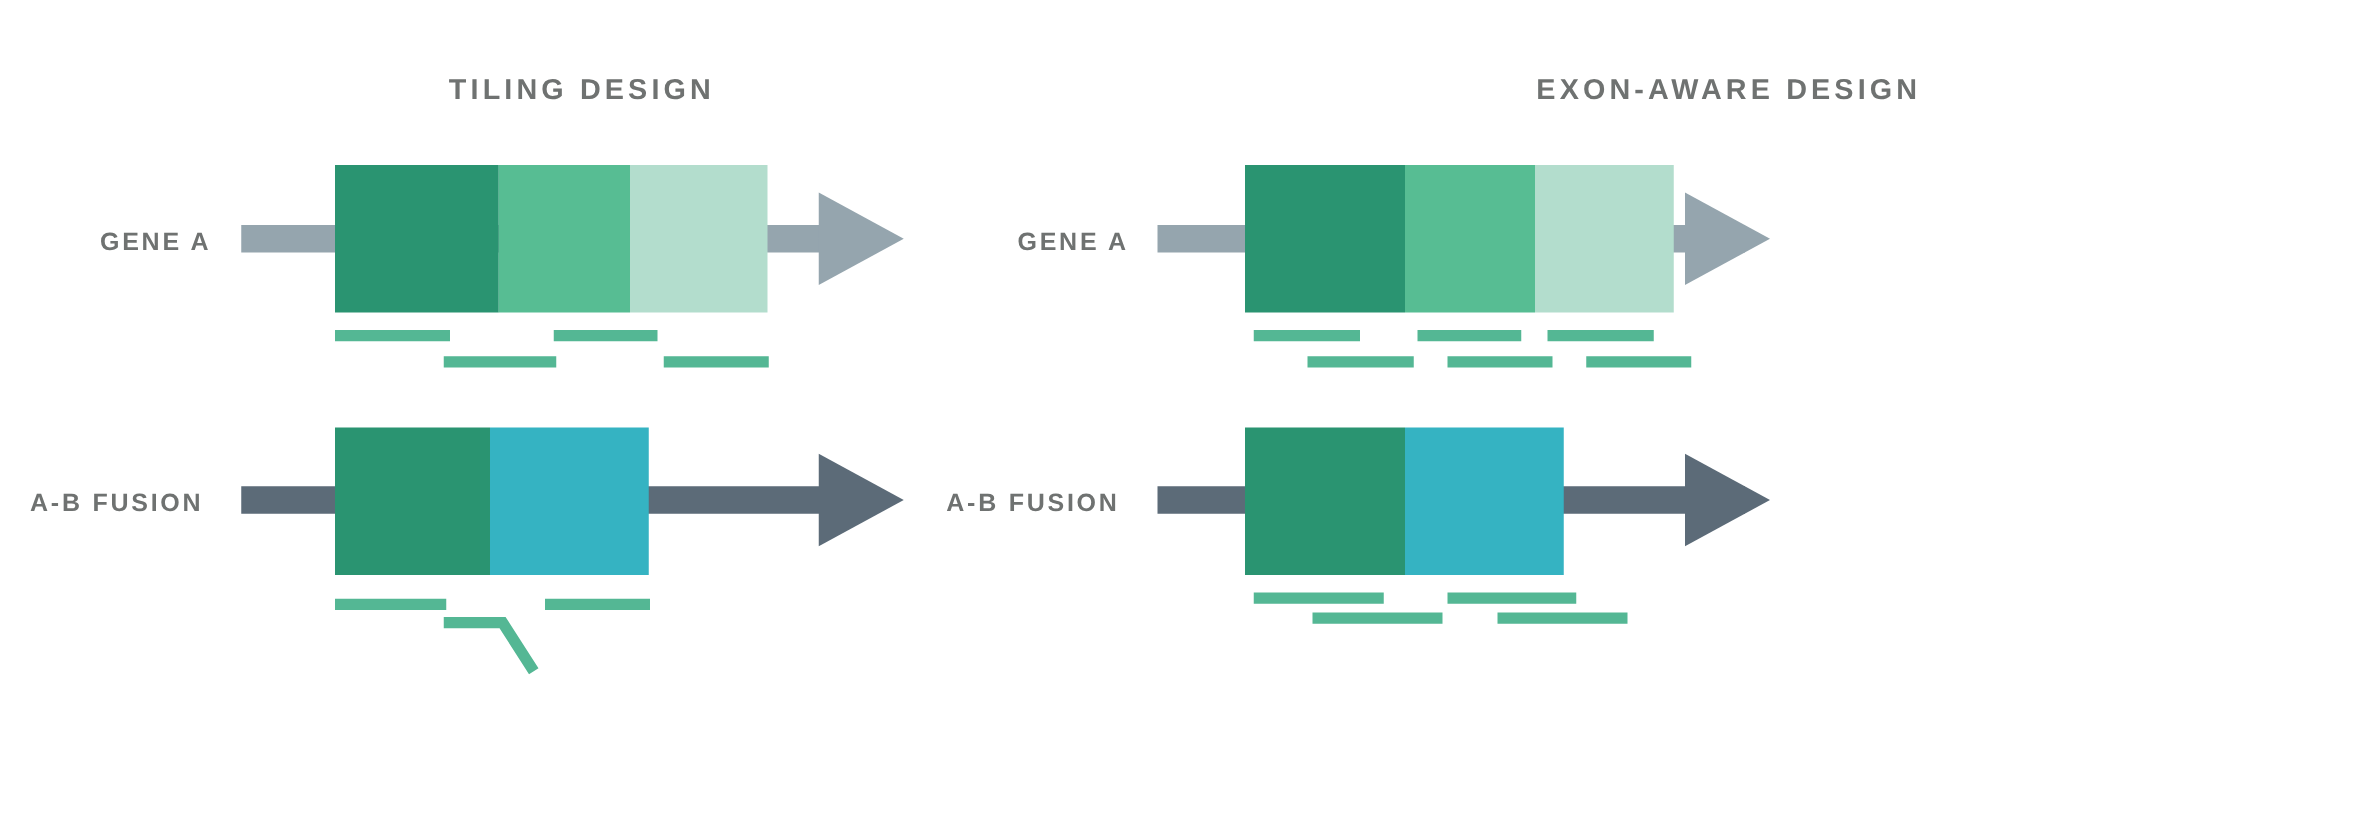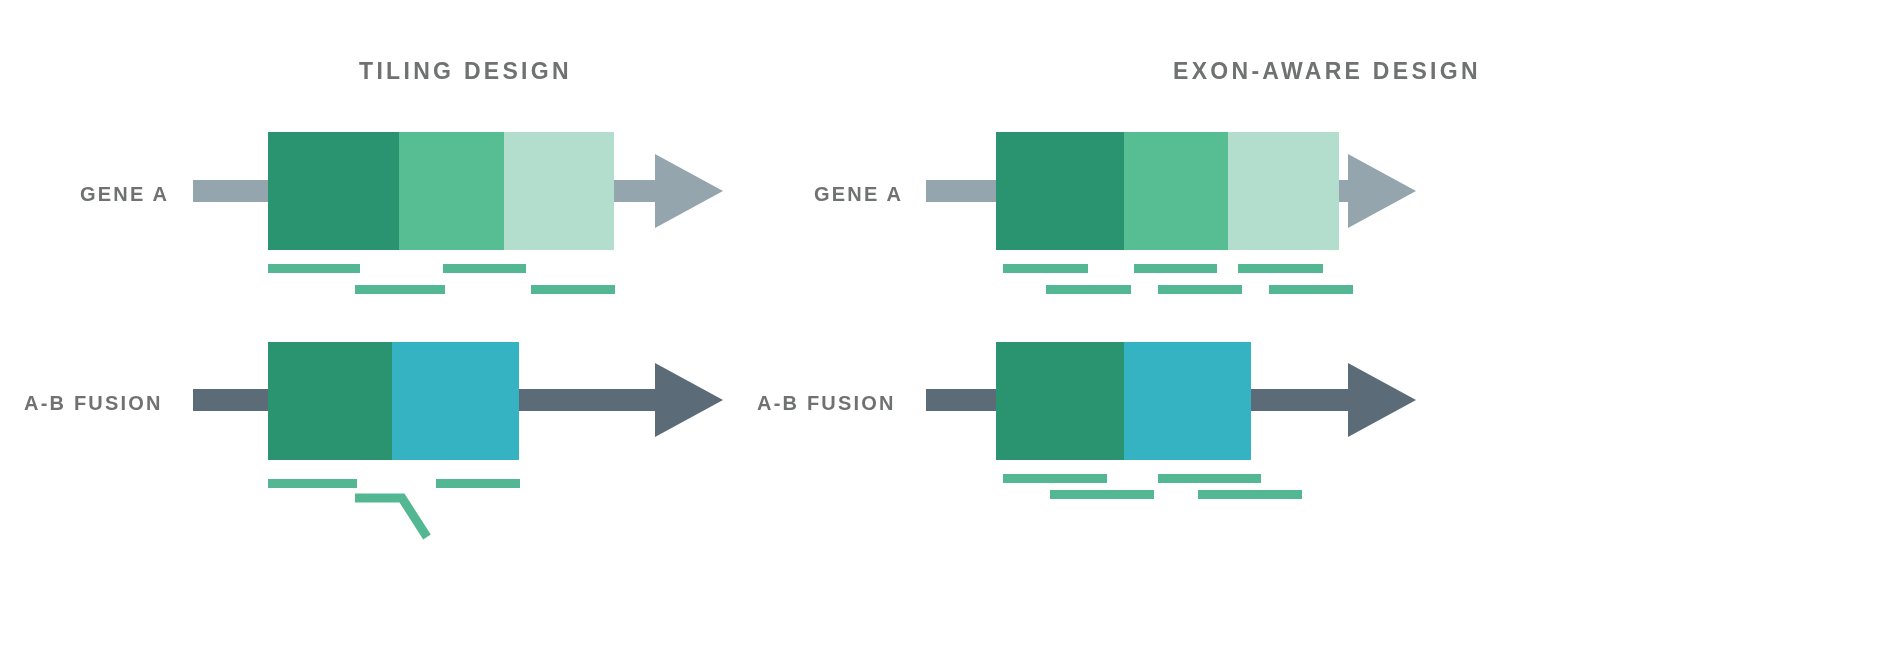--- a/index.html
+++ b/index.html
@@ -35,21 +35,21 @@
     top: 58px;
     width: 100%;
     text-align: center;
     font-size: 23px;
     font-weight: bold;
     letter-spacing: 3.3px;
     color: #6f7271;
     white-space: nowrap;
   }
   #panel-tiling .panel-title { left: -10px; }
-  #panel-exon   .panel-title { left: 222px; width: 420px; text-align: left; }
+  #panel-exon   .panel-title { left: 222px; width: 420px; text-align: center; }
 
   .row-label {
     position: absolute;
     font-size: 20px;
     font-weight: bold;
     letter-spacing: 2.2px;
     color: #6f7271;
     white-space: nowrap;
   }
 

